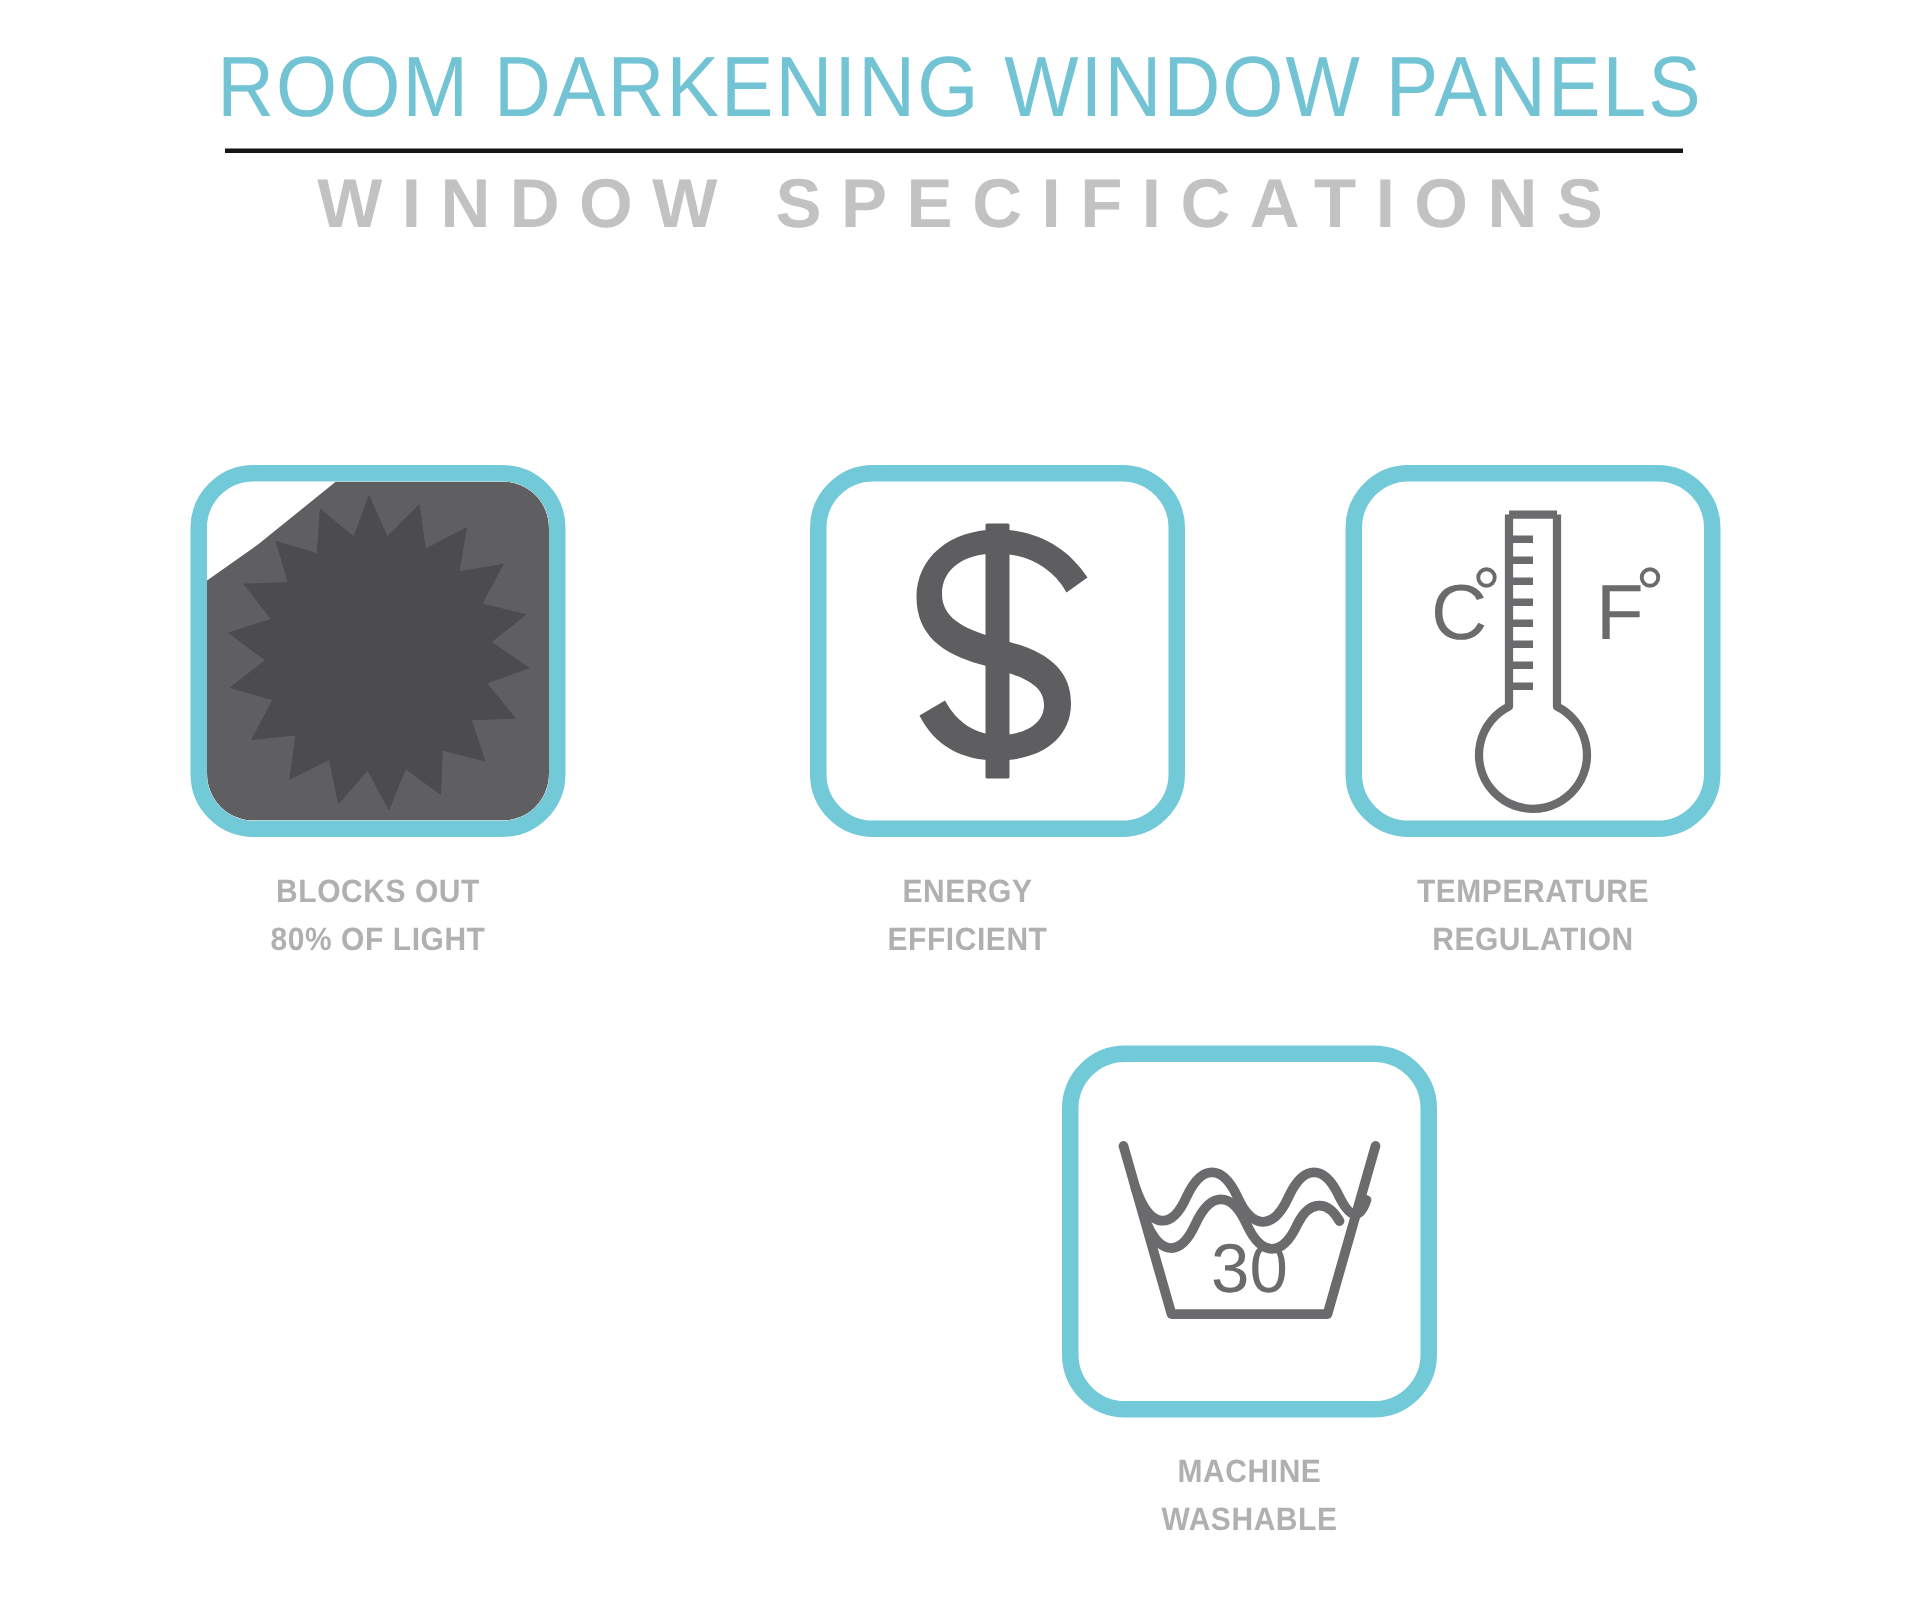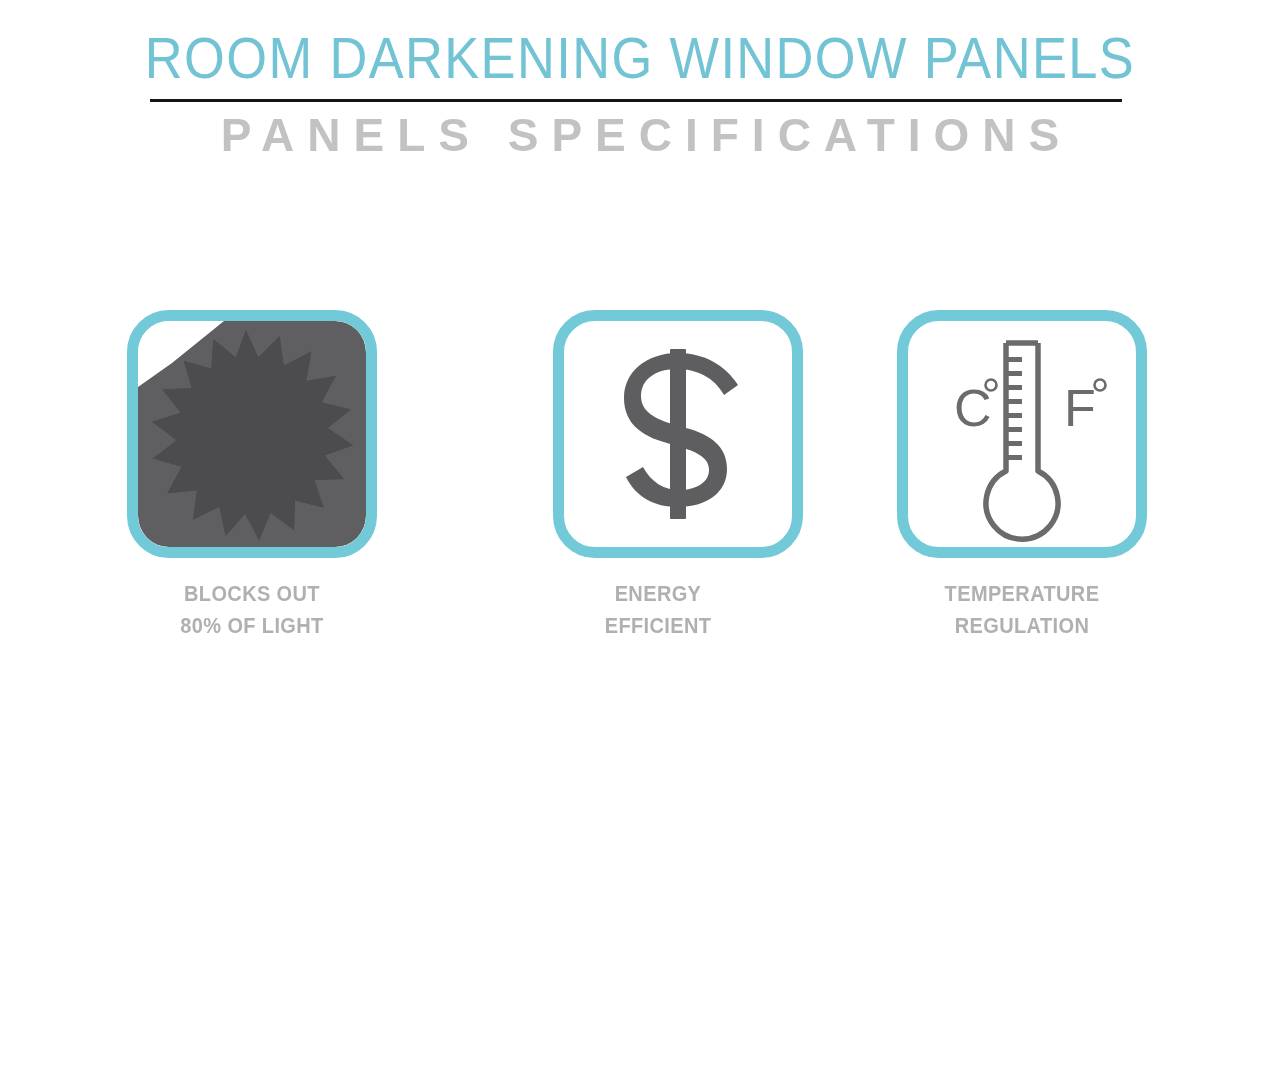--- a/index.html
+++ b/index.html
@@ -104,35 +104,35 @@
     line-height: 32px;
     font-weight: 600;
     letter-spacing: 0.4px;
     color: #b0b0b0;
     transform: scaleX(0.93);
   }
   .caption .cap-line { display: block; white-space: nowrap; }
 
   
   .f1 { left: 127px; top: 310px; border-radius: 22px; }
-  .f2 { left: 533px; top: 310px; padding-left: 20px; }
+  .f2 { left: 520px; top: 310px; padding-left: 20px; }
   .f3 { left: 897px; top: 310px; }
   
   .f4 { left: 312px; top: 697px; }
   .f5 { left: 708px; top: 697px; }
 
   .icon-svg { display: block; }
 </style>
 </head>
 <body>
 
 <div class="header">
   <div class="title">ROOM DARKENING WINDOW PANELS</div>
   <div class="title-rule"></div>
-  <div class="subtitle">PANELS SPECIFICATIONS</div>
+  <div class="subtitle">WINDOW SPECIFICATIONS</div>
 </div>
 
 <div class="features">
 
   <div class="feature f1">
     <div class="tile">
       <div class="tile-inner">
         <svg class="icon-svg" width="228" height="226" viewBox="0 0 228 226" xmlns="http://www.w3.org/2000/svg">
           <defs>
             <clipPath id="tileClip1">
@@ -239,14 +239,44 @@
         </svg>
       </div>
     </div>
     <div class="caption">
       <span class="cap-line">TEMPERATURE</span>
       <span class="cap-line">REGULATION</span>
     </div>
   </div>
 
 
+  <div class="feature f5">
+    <div class="tile">
+      <div class="tile-inner">
+        <svg class="icon-svg" width="228" height="226" viewBox="0 0 228 226" xmlns="http://www.w3.org/2000/svg">
+          <g fill="none" stroke="#6b6b6d" stroke-width="6.5" stroke-linecap="round" stroke-linejoin="round">
+
+            <path d="M 30 56 L 62 168 L 166 168 L 198 56"></path>
+
+            <path d="M 38 84
+                     C 48 112 62 112 72 90
+                     C 82 68 96 68 106 90
+                     C 116 112 130 112 140 90
+                     C 150 68 164 68 174 90
+                     C 182 106 188 104 192 92"></path>
+
+            <path d="M 44 104
+                     C 54 130 68 130 78 108
+                     C 88 86 102 86 112 108
+                     C 122 130 136 130 146 108
+                     C 154 92 166 92 174 106"></path>
+          </g>
+          <text x="114" y="153" text-anchor="middle" font-family="Liberation Sans, sans-serif" font-size="46" font-weight="400" fill="#6b6b6d">30</text>
+        </svg>
+      </div>
+    </div>
+    <div class="caption">
+      <span class="cap-line">MACHINE</span>
+      <span class="cap-line">WASHABLE</span>
+    </div>
+  </div>
 
 </div>
 
 </body></html>

